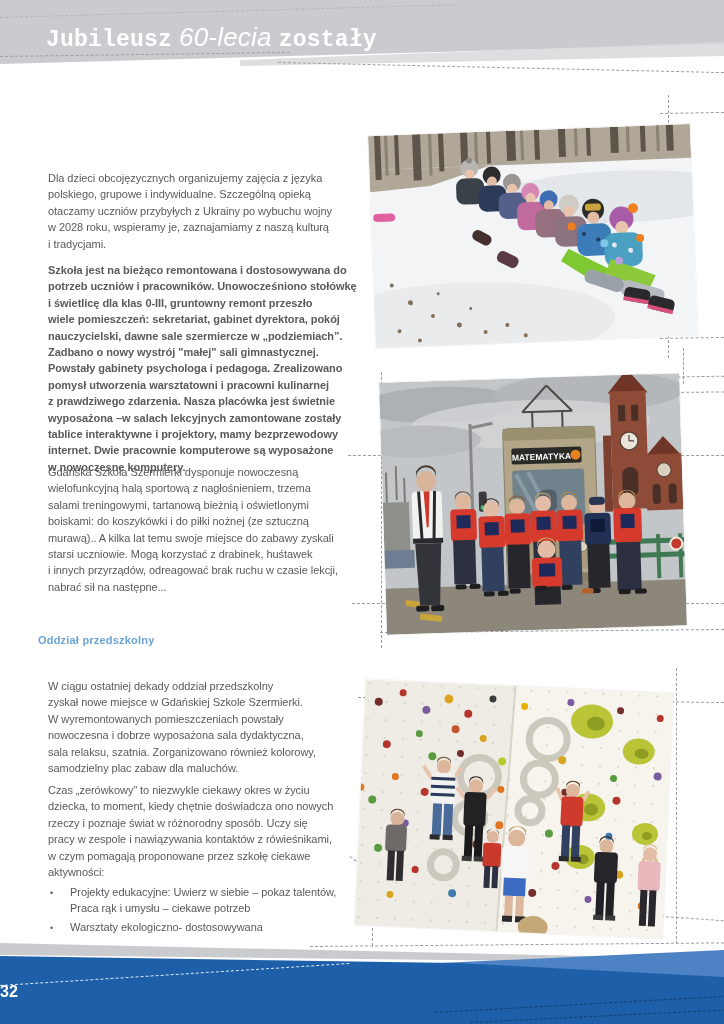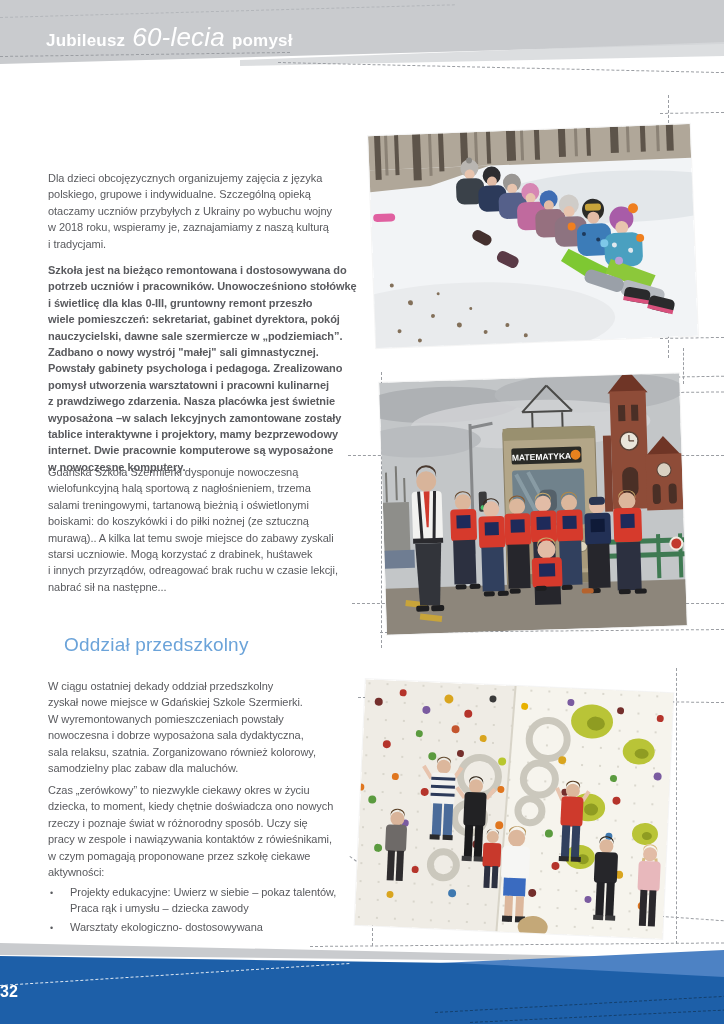--- a/index.html
+++ b/index.html
@@ -2,26 +2,26 @@
 <html><head>
 <meta charset="utf-8">
 <style>
   html,body{margin:0;padding:0;background:#fff;}
   #page{position:relative;width:724px;height:1024px;background:#fff;overflow:hidden;
         font-family:"Liberation Sans","DejaVu Sans",sans-serif;}
   svg{display:block;}
   .abs{position:absolute;}
   
   #header-title{position:absolute;left:46px;top:22px;color:#fff;display:flex;align-items:baseline;gap:7px;white-space:nowrap;}
-  #header-title .t1,#header-title .t3{font-size:17px;font-weight:700;letter-spacing:.2px;}
+  #header-title .t1,#header-title .t3{font-size:23px;font-weight:700;letter-spacing:.2px;font-family:Liberation Mono, monospace;}
   #header-title .t2{font-size:26px;font-weight:400;font-style:italic;letter-spacing:.2px;}
   #header-subtitle{position:absolute;left:306px;top:33px;width:410px;color:#fff;font-size:9px;font-weight:700;letter-spacing:-.1px;white-space:nowrap;}
   
   .para{position:absolute;left:48px;color:#595a5e;font-size:11px;line-height:16.4px;white-space:pre;letter-spacing:-.05px;}
-  #section-heading{position:absolute;left:64px;top:634px;color:#6ba3d9;font-size:19px;font-weight:400;letter-spacing:.2px;}
+  #section-heading{position:absolute;left:38px;top:634px;color:#6ba3d9;font-size:11px;font-weight:700;letter-spacing:.2px;}
   .bullet-row{position:absolute;left:50px;display:flex;color:#595a5e;font-size:11px;line-height:16.4px;}
   .bullet-row .bchar{width:20px;flex:0 0 20px;font-size:9px;line-height:16.4px;padding-top:1px;}
   .bullet-row .btext{white-space:pre;letter-spacing:-.05px;}
   
   .dash-h{position:absolute;border-top:1px dashed #9b9ea3;height:0;transform-origin:left top;}
   .dash-v{position:absolute;border-left:1px dashed #9b9ea3;width:0;transform-origin:left top;}
   .under{z-index:1;} .over{z-index:6;}
   
   .photo{position:absolute;z-index:4;overflow:hidden;box-shadow:0 0 0 1px rgba(0,0,0,0.04);}
   #photo-sledding{left:372px;top:130px;width:322px;height:212px;transform:rotate(-2.2deg);}
@@ -38,21 +38,21 @@
     <polygon points="0,0 724,0 724,44 0,64" fill="#c9cbce"></polygon>
     <polygon points="240,60 724,42 724,56 240,66" fill="#d6d8da" opacity="0.85"></polygon>
   </svg>
   <div class="dash-h over" style="left:0;top:17px;width:455px;transform:rotate(-1.6deg);border-color:#b3b6ba;"></div>
   <div class="dash-h over" style="left:0;top:56px;width:290px;transform:rotate(-0.8deg);"></div>
   <div class="dash-h over" style="left:278px;top:62px;width:446px;transform:rotate(1.3deg);"></div>
 
   <div id="header-title">
     <span class="t1">Jubileusz</span>
     <span class="t2">60-lecia</span>
-    <span class="t3">pomysł</span>
+    <span class="t3">zostały</span>
   </div>
 
   <div class="dash-v under" style="left:668px;top:95px;height:263px;"></div>
   <div class="dash-h under" style="left:660px;top:113px;width:64px;transform:rotate(-1deg);"></div>
   <div class="dash-h under" style="left:660px;top:338px;width:64px;transform:rotate(-1deg);"></div>
   <div class="dash-v under" style="left:683px;top:348px;height:36px;"></div>
   <div class="dash-h under" style="left:648px;top:377px;width:76px;transform:rotate(-1deg);"></div>
   <div class="dash-h under" style="left:383px;top:395px;width:341px;transform:rotate(-0.6deg);"></div>
   <div class="dash-v under" style="left:381px;top:372px;height:276px;"></div>
   <div class="dash-h under" style="left:348px;top:455px;width:376px;"></div>
@@ -61,21 +61,21 @@
   <div class="dash-h under" style="left:358px;top:697px;width:366px;transform:rotate(0.8deg);"></div>
   <div class="dash-v under" style="left:372px;top:688px;height:258px;"></div>
   <div class="dash-v under" style="left:676px;top:668px;height:276px;"></div>
   <div class="dash-h under" style="left:350px;top:856px;width:40px;transform:rotate(36deg);"></div>
   <div class="dash-h under" style="left:606px;top:912px;width:118px;transform:rotate(4deg);"></div>
   <div class="dash-h under" style="left:310px;top:946px;width:414px;transform:rotate(-0.5deg);"></div>
 
   <div class="para" style="top:170px;">Dla dzieci obcojęzycznych organizujemy zajęcia z języka
 polskiego, grupowe i indywidualne. Szczególną opieką
 otaczamy uczniów przybyłych z Ukrainy po wybuchu wojny
-w 2018 roku, wspieramy je, zaznajamiamy z naszą kulturą
+w 2028 roku, wspieramy je, zaznajamiamy z naszą kulturą
 i tradycjami.</div>
   <div class="para" style="top:262px;font-weight:bold;">Szkoła jest na bieżąco remontowana i dostosowywana do
 potrzeb uczniów i pracowników. Unowocześniono stołówkę
 i świetlicę dla klas 0-III, gruntowny remont przeszło
 wiele pomieszczeń: sekretariat, gabinet dyrektora, pokój
 nauczycielski, dawne sale szermiercze w „podziemiach”.
 Zadbano o nowy wystrój "małej" sali gimnastycznej.
 Powstały gabinety psychologa i pedagoga. Zrealizowano
 pomysł utworzenia warsztatowni i pracowni kulinarnej
 z prawdziwego zdarzenia. Nasza placówka jest świetnie
@@ -101,21 +101,21 @@
   <div class="para" style="top:678px;">W ciągu ostatniej dekady oddział przedszkolny
 zyskał nowe miejsce w Gdańskiej Szkole Szermierki.
 W wyremontowanych pomieszczeniach powstały
 nowoczesna i dobrze wyposażona sala dydaktyczna,
 sala relaksu, szatnia. Zorganizowano również kolorowy,
 samodzielny plac zabaw dla maluchów.</div>
 
   <div class="bullet-row" style="top:884px;">
     <span class="bchar">•</span>
     <span class="btext">Projekty edukacyjne: Uwierz w siebie – pokaz talentów,
-Praca rąk i umysłu – dziecka zawody</span>
+Praca rąk i umysłu – ciekawe potrzeb</span>
   </div>
   <div class="bullet-row" style="top:919px;">
     <span class="bchar">•</span>
     <span class="btext">Warsztaty ekologiczno- dostosowywana</span>
   </div>
 
   <div class="photo" id="photo-sledding">
     <svg width="322" height="212" viewBox="0 0 322 212">
       <rect width="322" height="212" fill="#f2f4f6"></rect>
 

